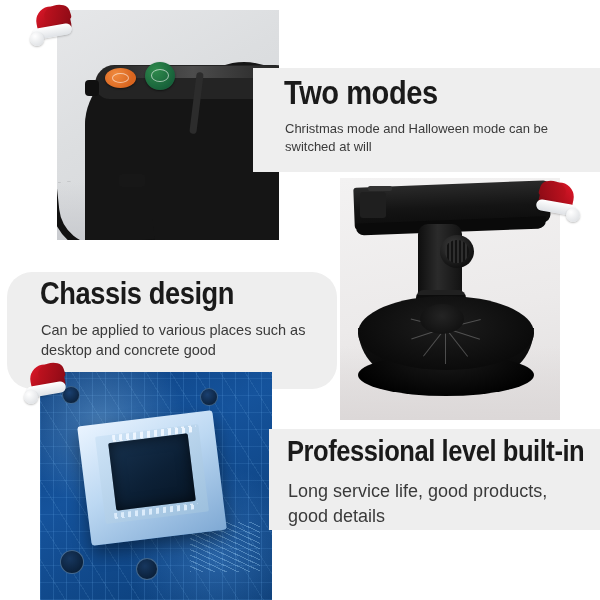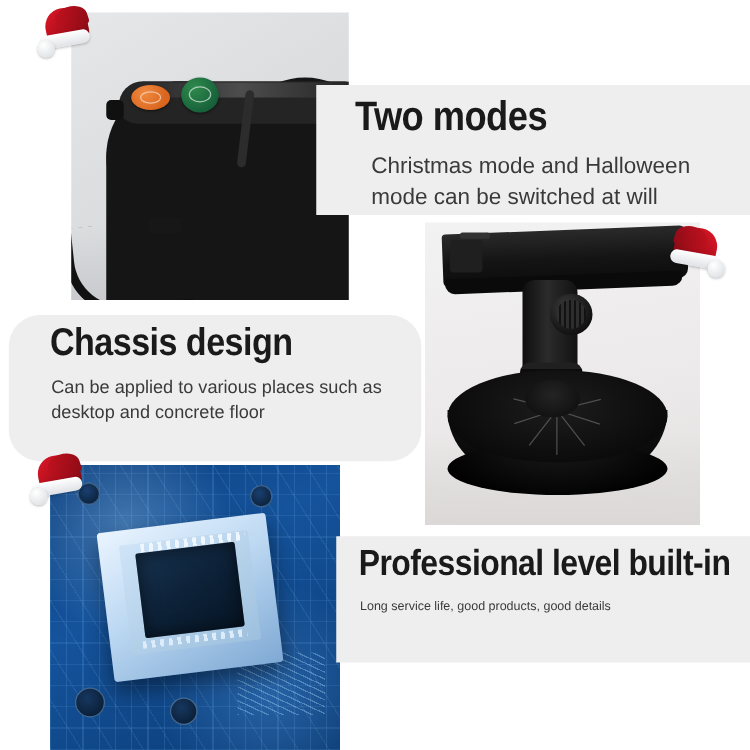--- a/index.html
+++ b/index.html
@@ -25,31 +25,31 @@
   }
   .panel .body{
     color:#3a3a3a;
     font-family:"Liberation Sans",sans-serif;
     line-height:1.38;
   }
 
   
   #panel-two-modes{left:253px;top:68px;width:347px;height:104px;}
   #panel-two-modes .head{position:absolute;left:31px;top:6px;font-size:33px;}
-  #panel-two-modes .body{position:absolute;left:44px;top:52px;width:300px;font-size:18px;}
-
-  
-  #panel-chassis{left:7px;top:252px;width:330px;height:117px;border-radius:25px;}
+  #panel-two-modes .body{position:absolute;left:32px;top:52px;width:300px;font-size:13px;}
+
+  
+  #panel-chassis{left:7px;top:272px;width:330px;height:117px;border-radius:25px;}
   #panel-chassis .head{position:absolute;left:33px;top:4px;font-size:31px;}
   #panel-chassis .body{position:absolute;left:34px;top:48px;width:288px;font-size:14.5px;}
 
   
   #panel-pro{left:269px;top:429px;width:331px;height:101px;}
   #panel-pro .head{position:absolute;left:18px;top:6px;font-size:29px;}
-  #panel-pro .body{position:absolute;left:19px;top:50px;width:290px;font-size:10px;}
+  #panel-pro .body{position:absolute;left:19px;top:50px;width:290px;font-size:18px;}
 
   
   .photo{position:absolute;overflow:hidden;}
 
   
   #photo-projector{left:57px;top:10px;width:222px;height:230px;
       background:linear-gradient(150deg,#e6e7e9 0%,#dcdee0 42%,#d2d4d7 100%);}
   #photo-projector .shadowfloor{
       position:absolute;left:0;bottom:0;width:100%;height:58px;
       background:linear-gradient(180deg,rgba(200,202,205,0) 0%,#c9cbcf 100%);}
@@ -255,21 +255,21 @@
     <div class="pom"></div>
   </div>
 
   <div class="panel" id="panel-two-modes">
     <div class="head">Two modes</div>
     <div class="body">Christmas mode and Halloween mode can be switched at will</div>
   </div>
 
   <div class="panel" id="panel-chassis">
     <div class="head">Chassis design</div>
-    <div class="body">Can be applied to various places such as desktop and concrete floor</div>
+    <div class="body">Can be applied to various places such as desktop and concrete good</div>
   </div>
 
   <div class="photo" id="photo-base">
     <div class="floor"></div>
     <div class="slab"></div>
     <div class="slab-edge"></div>
     <div class="slab-port"></div>
     <div class="slab-vent"></div>
     <div class="neck"></div>
     <div class="knob"></div>

